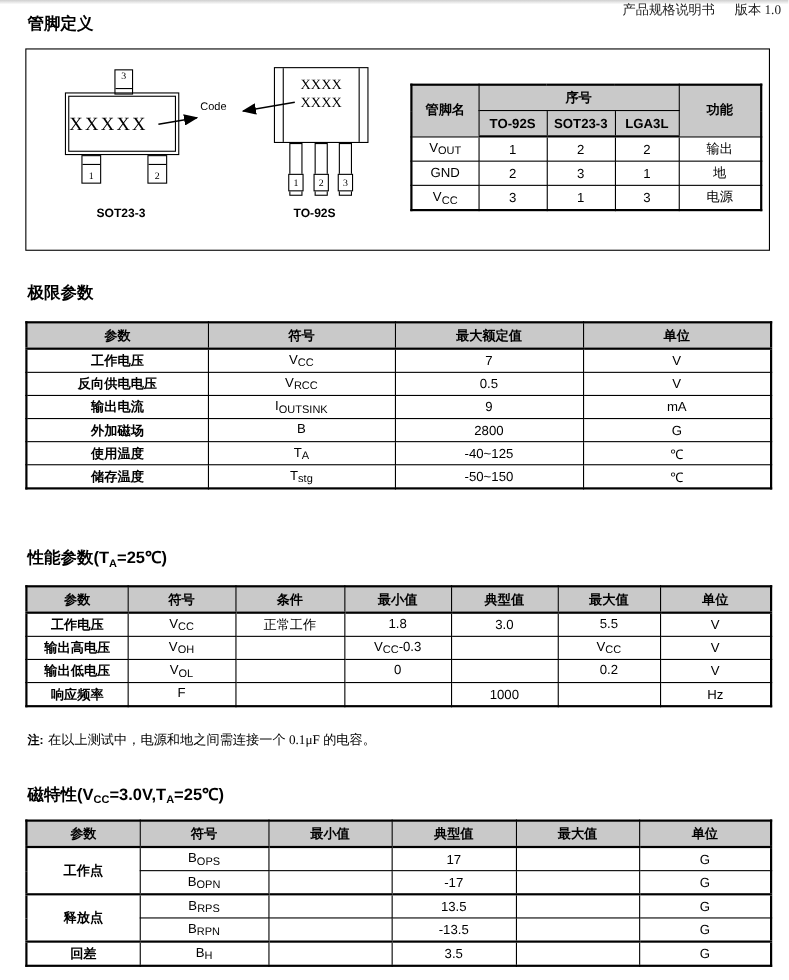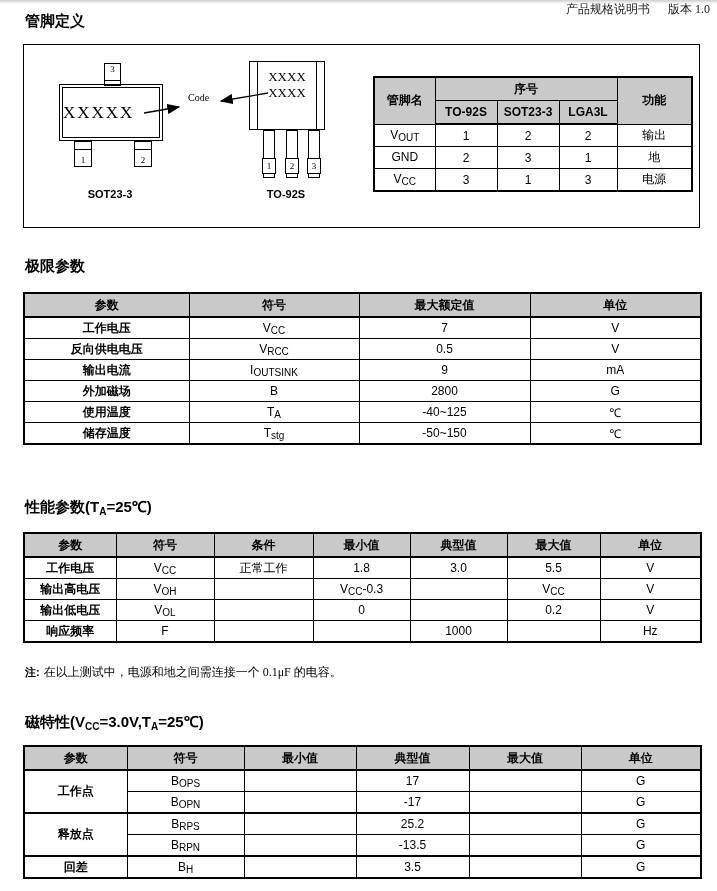--- a/index.html
+++ b/index.html
@@ -30,29 +30,29 @@
   .sot-tab { left:80px; top:18px; width:15px; height:21px; border:1px solid #000;
     font-family:"Liberation Serif", serif; font-size:9px; text-align:center; }
   .sot-tab .step { position:absolute; left:0; right:0; bottom:4px; border-top:1px solid #000; }
   .sot-pin { top:96px; width:16px; height:24px; border:1px solid #000;
     font-family:"Liberation Serif", serif; font-size:9px; text-align:center; }
   .sot-pin .step { position:absolute; left:0; right:0; top:7px; border-top:1px solid #000; }
   .sot-pin .digit { position:absolute; left:0; right:0; bottom:1px; }
   .pkg-label { font-size:11px; font-weight:bold; text-align:center; }
 
   
-  .to92-body { left:225px; top:16px; width:74px; height:67px; border:1px solid #000; }
+  .to92-body { left:225px; top:16px; width:74px; height:67px; border:1px solid #000;padding-left:10px; }
   .to92-line-l { position:absolute; left:7px; top:0; bottom:0; border-left:1px solid #000; }
   .to92-line-r { position:absolute; right:7px; top:0; bottom:0; border-left:1px solid #000; }
   .to92-marking { position:absolute; left:8px; right:8px; top:7px; text-align:center;
     font-family:"Liberation Serif", serif; font-size:13px; line-height:16px; }
   .to92-lead { top:85px; width:10px; height:46px; border:1px solid #000; background:#fff; }
   .lead-num { top:113px; width:12px; height:14px; border:1px solid #000; background:#fff;
     font-family:"Liberation Serif", serif; font-size:9px; text-align:center; line-height:14px; }
-  .code-label { left:158px; top:47px; font-family:Liberation Serif, serif; font-size:10px;margin-left:6px; }
+  .code-label { left:158px; top:47px; font-family:Liberation Sans, sans-serif; font-size:10px; }
   .arrows { position:absolute; left:0; top:0; }
 
   
   table.tbl { position:absolute; border-collapse:collapse; table-layout:fixed;
     background:#fff; border:2px solid #000; }
   .tbl th { background:#c9c9c9; border:1px solid #000; border-bottom:2px solid #000;
     font-size:12px; font-weight:bold; height:22px; padding:0 2px; text-align:center; }
   .tbl td { border:1px solid #000; font-size:12px; text-align:center; height:20px;
     padding:0 2px; }
   .tbl sub { font-size:10px; vertical-align:-2px; }
@@ -339,21 +339,21 @@
         <td><span>B</span><sub>OPN</sub></td>
         <td></td>
         <td>-17</td>
         <td></td>
         <td>G</td>
       </tr>
       <tr class="grp">
         <td class="b" rowspan="2">释放点</td>
         <td><span>B</span><sub>RPS</sub></td>
         <td></td>
-        <td>25.2</td>
+        <td>13.5</td>
         <td></td>
         <td>G</td>
       </tr>
       <tr>
         <td><span>B</span><sub>RPN</sub></td>
         <td></td>
         <td>-13.5</td>
         <td></td>
         <td>G</td>
       </tr>

